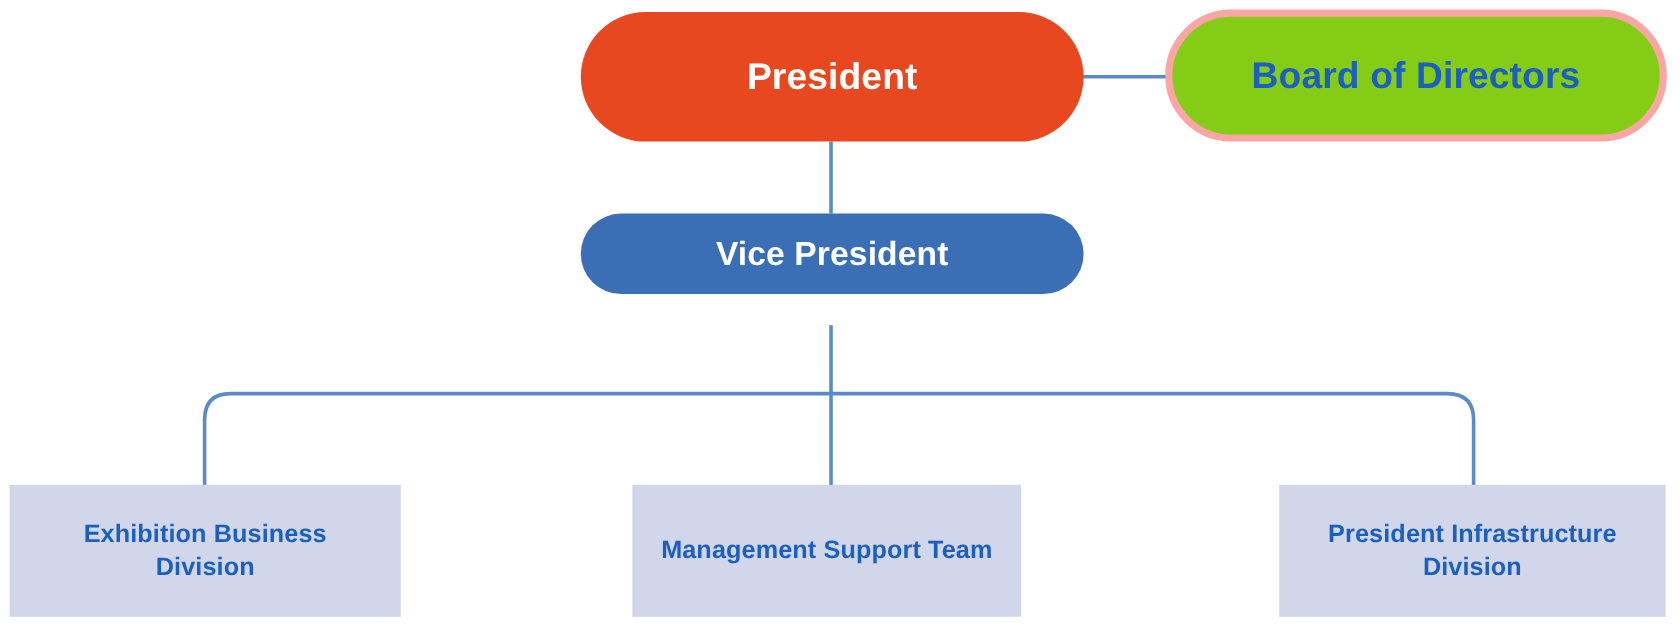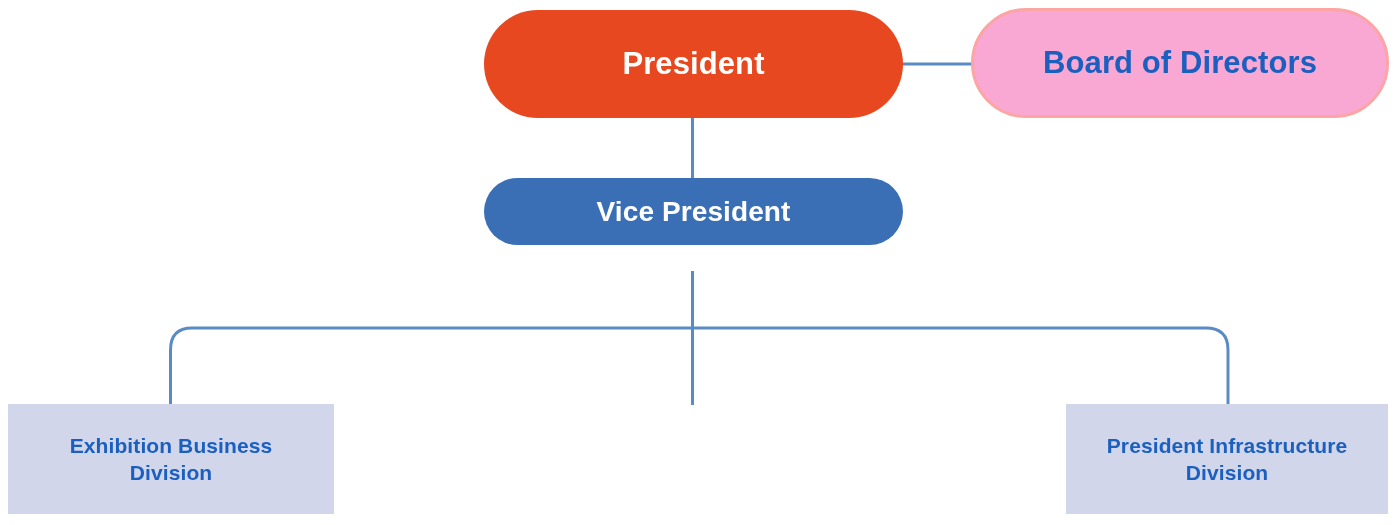--- a/index.html
+++ b/index.html
@@ -60,22 +60,22 @@
     font-size: 31px;
     font-weight: bold;
   }
 
   
   #node-board {
     left: 971px;
     top: 8px;
     width: 418px;
     height: 110px;
-    background: #f9a8d4;
-    border: 3px solid #fca5a5;
+    background: #84cc16;
+    border: 6px solid #fca5a5;
   }
   #node-board .node-label {
     color: #1B5FBF;
     font-size: 31px;
     font-weight: bold;
   }
 
   
   #node-vice-president {
     left: 484px;
@@ -151,20 +151,23 @@
     <span class="node-label">Vice President</span>
   </div>
 
   <div id="dept-exhibition-business" class="dept">
     <span class="node-label">
       <span>Exhibition Business</span><br>
       <span>Division</span>
     </span>
   </div>
 
+  <div id="dept-management-support" class="dept">
+    <span class="node-label">Management Support Team</span>
+  </div>
 
   <div id="dept-exhibition-infrastructure" class="dept">
     <span class="node-label">
       <span>President Infrastructure</span><br>
       <span>Division</span>
     </span>
   </div>
 
 </div>
 

